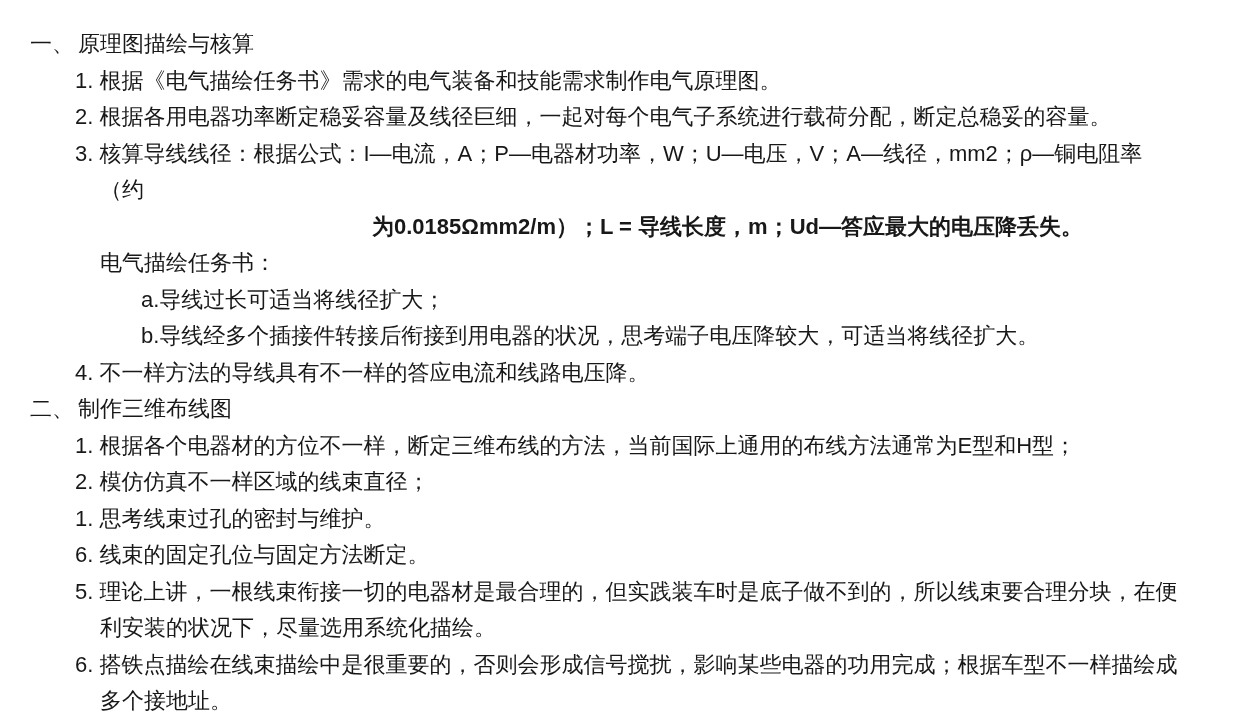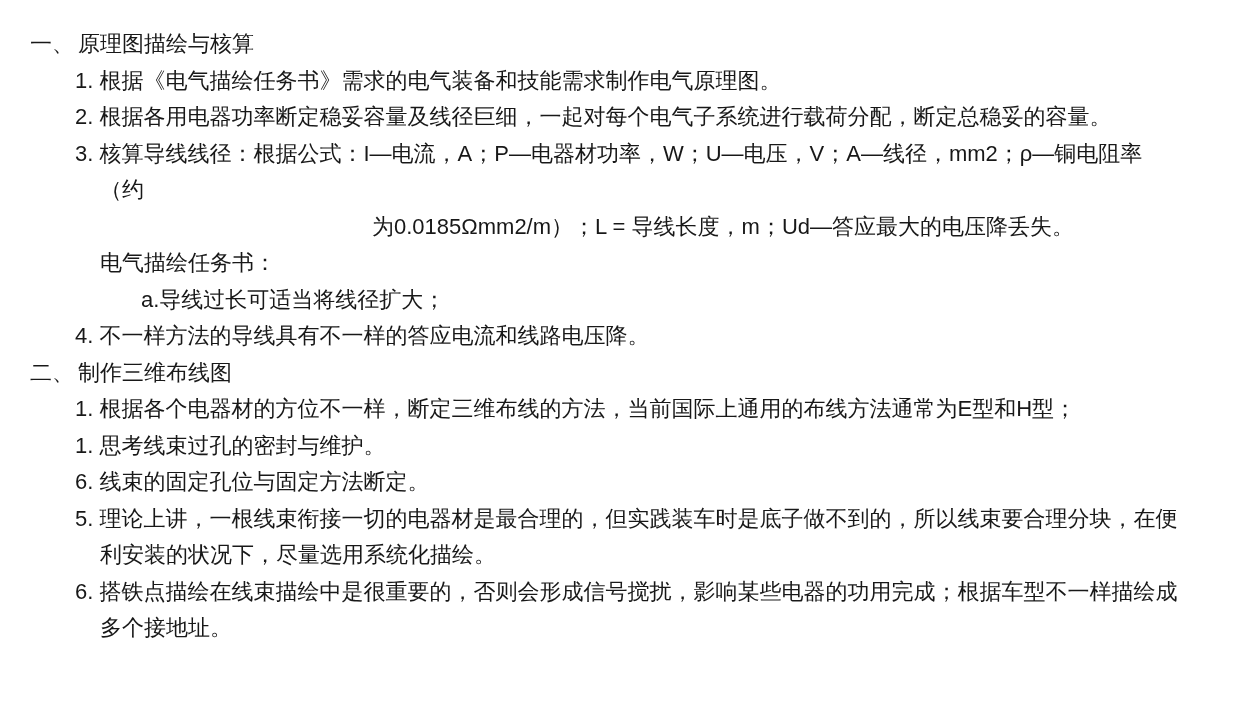--- a/index.html
+++ b/index.html
@@ -28,42 +28,44 @@
   .section-heading .marker {
     display: inline-block;
     min-width: 48px;
   }
   .item {
     margin-left: 70px;       
     text-indent: -25px;      
   }
   .note-head { margin-left: 70px; }     
   .sub-item  { margin-left: 111px; }    
-  .formula-cont { margin-left: 342px; } 
+  .formula-cont { margin-left: 342px; font-weight: bold; } 
 </style>
 </head>
 <body>
 
 <div class="doc">
 
   <div class="line section-heading">
     <span class="marker">一、</span><span>原理图描绘与核算</span>
   </div>
 
   <div class="line item">1. 根据《电气描绘任务书》需求的电气装备和技能需求制作电气原理图。</div>
   <div class="line item">2. 根据各用电器功率断定稳妥容量及线径巨细，一起对每个电气子系统进行载荷分配，断定总稳妥的容量。</div>
   <div class="line item">3. 核算导线线径：根据公式：I—电流，A；P—电器材功率，W；U—电压，V；A—线径，mm2；ρ—铜电阻率（约</div>
   <div class="line formula-cont">为0.0185Ωmm2/m）；L = 导线长度，m；Ud—答应最大的电压降丢失。</div>
   <div class="line note-head">电气描绘任务书：</div>
   <div class="line sub-item">a.导线过长可适当将线径扩大；</div>
+  <div class="line sub-item">b.导线经多个插接件转接后衔接到用电器的状况，思考端子电压降较大，可适当将线径扩大。</div>
   <div class="line item">4. 不一样方法的导线具有不一样的答应电流和线路电压降。</div>
 
   <div class="line section-heading">
     <span class="marker">二、</span><span>制作三维布线图</span>
   </div>
 
   <div class="line item">1. 根据各个电器材的方位不一样，断定三维布线的方法，当前国际上通用的布线方法通常为E型和H型；</div>
+  <div class="line item">2. 模仿仿真不一样区域的线束直径；</div>
   <div class="line item">1. 思考线束过孔的密封与维护。</div>
   <div class="line item">6. 线束的固定孔位与固定方法断定。</div>
   <div class="line item">5. 理论上讲，一根线束衔接一切的电器材是最合理的，但实践装车时是底子做不到的，所以线束要合理分块，在便利安装的状况下，尽量选用系统化描绘。</div>
   <div class="line item">6. 搭铁点描绘在线束描绘中是很重要的，否则会形成信号搅扰，影响某些电器的功用完成；根据车型不一样描绘成多个接地址。</div>
 
 </div>
 
 </body></html>

